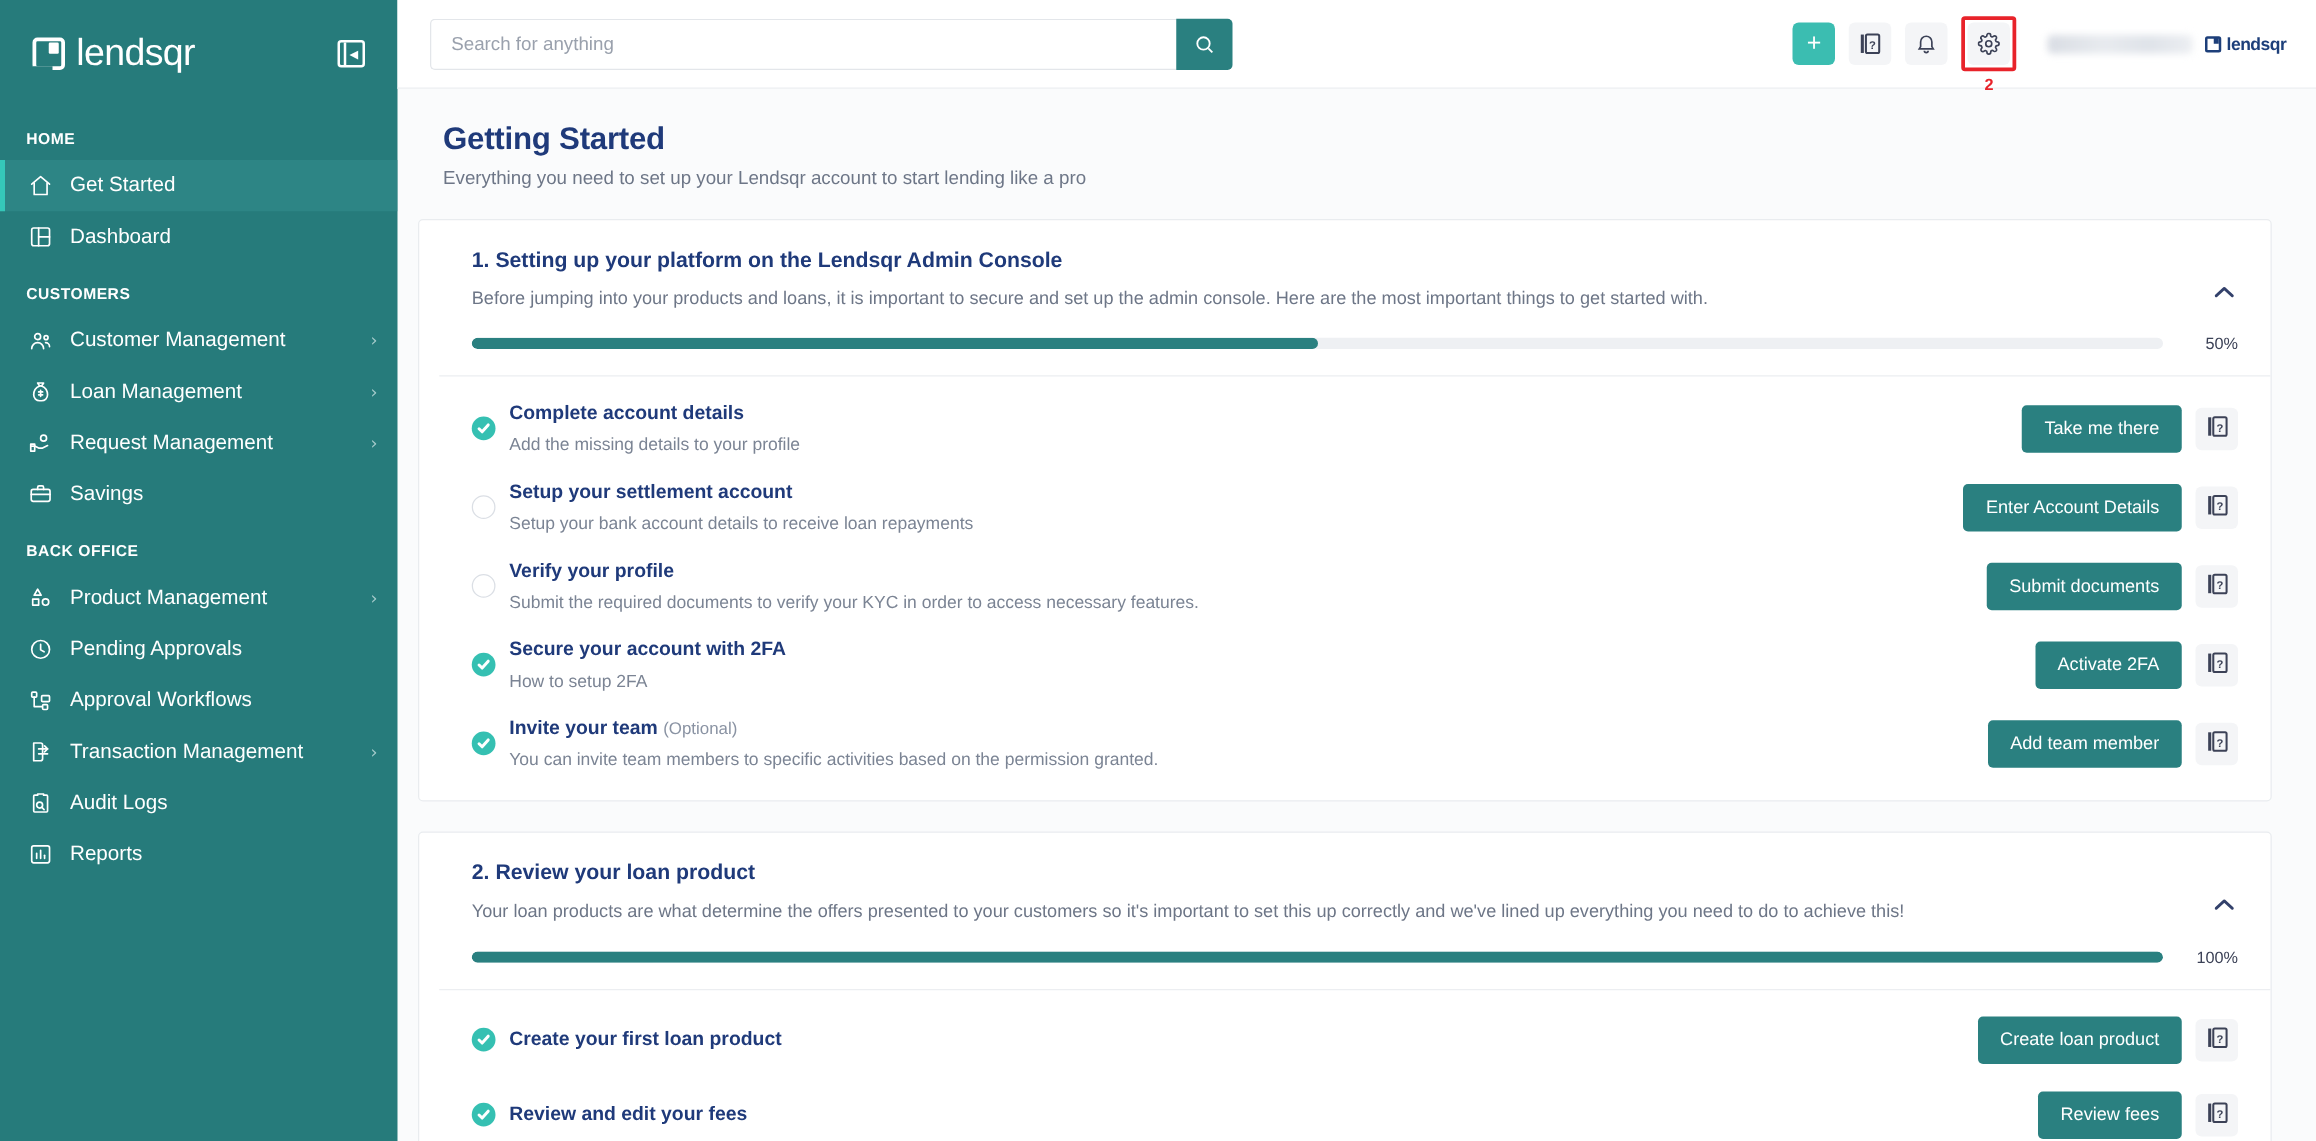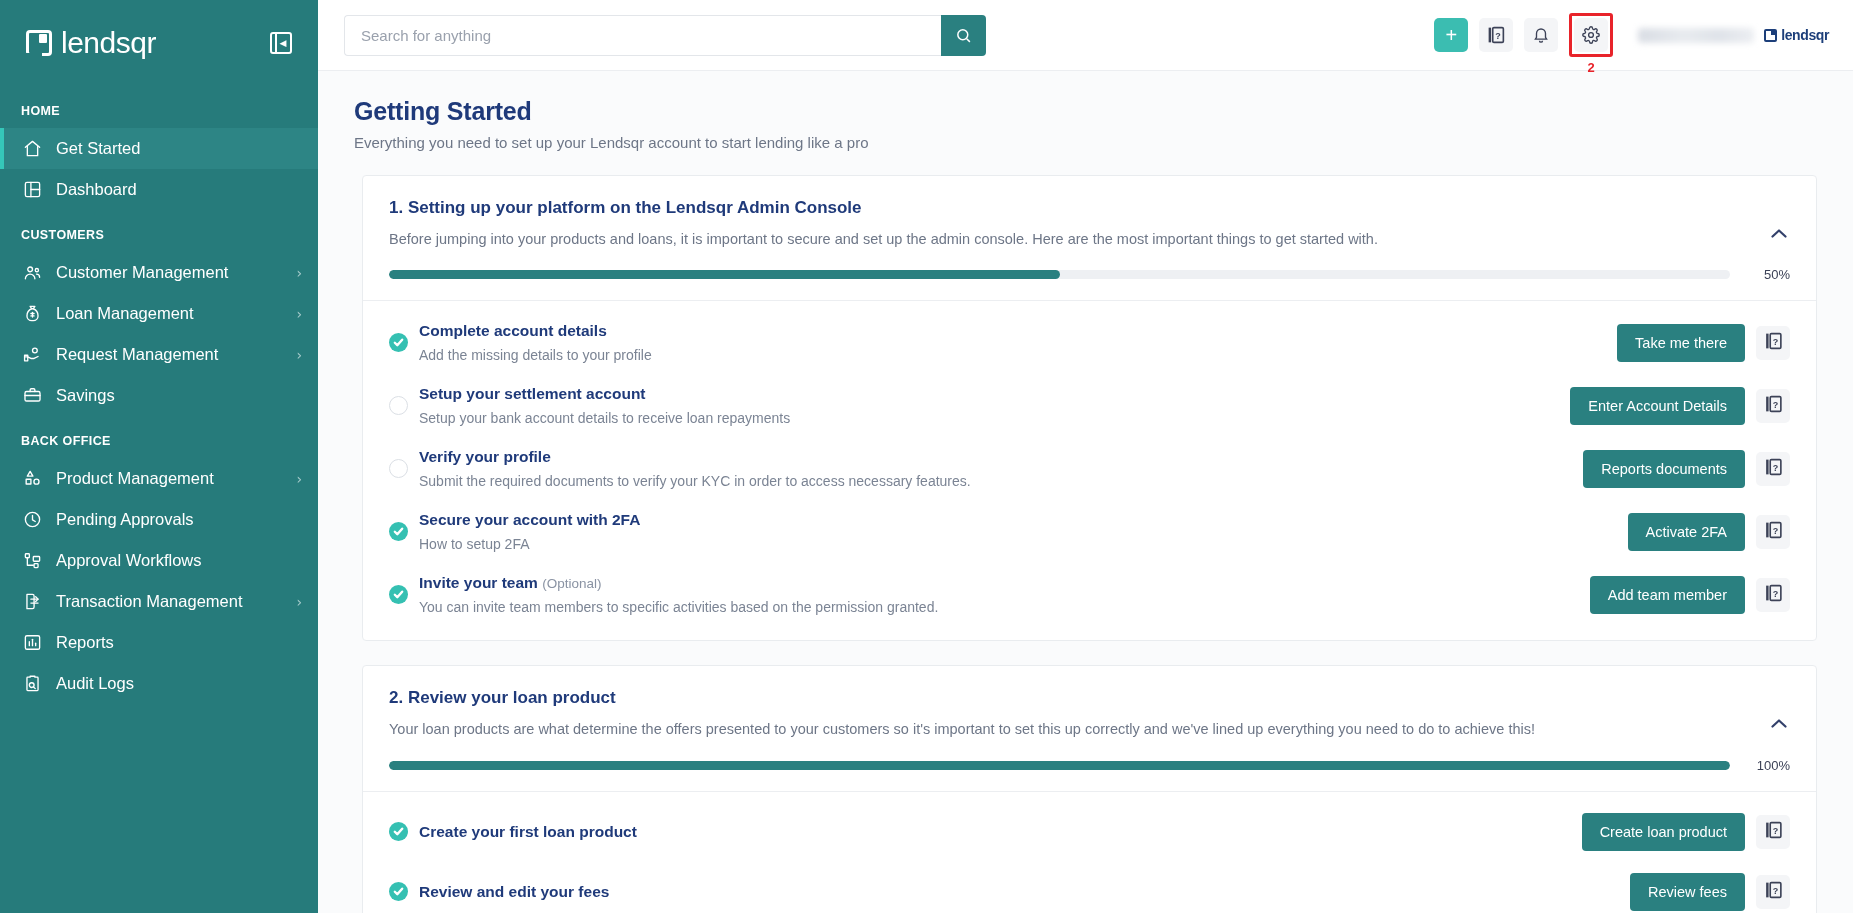--- a/index.html
+++ b/index.html
@@ -198,21 +198,22 @@
     letter-spacing: -0.2px;
   }
   .page-sub {
     font-size: 15px; color: #6d7687; margin-top: 8px;
   }
 
   .card {
     background: #ffffff;
     border: 1px solid #e9ecef;
     border-radius: 4px;
-    margin: 24px 36px 0 44px;
+    margin: 24px 36px 0 16px;
+    padding-left: 16px;
   }
   .card-head { padding: 22px 26px 18px 26px; position: relative; }
   .card-title { font-size: 17px; font-weight: 700; color: #1f3a7a; }
   .card-desc { font-size: 14.5px; color: #6d7687; margin-top: 11px; line-height: 1.4; padding-right: 220px; }
   .chev-toggle {
     position: absolute; right: 26px; top: 46px;
     width: 22px; height: 22px; cursor: pointer;
     display: flex; align-items: center; justify-content: center;
   }
   .chev-toggle svg { width: 16px; height: 11px; stroke: #33416b; fill: none; stroke-width: 2.2; }
@@ -390,37 +391,37 @@
               <path d="M10 9h9M10 14h9"></path>
               <path d="M16 6l3 3-3 3"></path>
             </svg>
           </span>
           <span class="nav-label">Transaction Management</span>
           <span class="nav-caret">›</span>
         </div>
         <div class="nav-item">
           <span class="nav-ico">
             <svg viewBox="0 0 24 24" stroke-linecap="round" stroke-linejoin="round">
+              <path d="M6 4h3V2.8h6V4h3a1 1 0 0 1 1 1v15a1 1 0 0 1-1 1H6a1 1 0 0 1-1-1V5a1 1 0 0 1 1-1z"></path>
+              <circle cx="11" cy="14" r="3"></circle>
+              <line x1="13.3" y1="16.3" x2="15.5" y2="18.5"></line>
+            </svg>
+          </span>
+          <span class="nav-label">Audit Logs</span>
+        </div>
+        <div class="nav-item">
+          <span class="nav-ico">
+            <svg viewBox="0 0 24 24" stroke-linecap="round" stroke-linejoin="round">
               <rect x="3" y="3.5" width="18" height="17" rx="2"></rect>
               <line x1="8" y1="16" x2="8" y2="11"></line>
               <line x1="12" y1="16" x2="12" y2="8"></line>
               <line x1="16" y1="16" x2="16" y2="13"></line>
             </svg>
           </span>
           <span class="nav-label">Reports</span>
-        </div>
-        <div class="nav-item">
-          <span class="nav-ico">
-            <svg viewBox="0 0 24 24" stroke-linecap="round" stroke-linejoin="round">
-              <path d="M6 4h3V2.8h6V4h3a1 1 0 0 1 1 1v15a1 1 0 0 1-1 1H6a1 1 0 0 1-1-1V5a1 1 0 0 1 1-1z"></path>
-              <circle cx="11" cy="14" r="3"></circle>
-              <line x1="13.3" y1="16.3" x2="15.5" y2="18.5"></line>
-            </svg>
-          </span>
-          <span class="nav-label">Audit Logs</span>
         </div>
       </nav>
   </aside>
 
   <div id="main">
 
     <header class="topbar">
       <div class="search-wrap">
         <input class="search-input" type="text" placeholder="Search for anything" style="">
         <button class="search-btn">
@@ -538,21 +539,21 @@
               </div>
               <div class="task-row">
                 <div class="task-status">
                   <span class="empty-circle"></span>
                 </div>
                 <div class="task-text">
                   <div class="task-name"><span>Verify your profile</span></div>
                   <div class="task-desc">Submit the required documents to verify your KYC in order to access necessary features.</div>
                 </div>
                 <div class="task-action">
-                  <button class="action-btn">Reports documents</button>
+                  <button class="action-btn">Submit documents</button>
                   <button class="help-btn">
                     <span><svg class="doc-icon-svg" viewBox="0 0 20 22" fill="none">
                         <rect x="1" y="2" width="3" height="18" fill="#3c4257"></rect>
                         <rect x="6" y="2" width="13" height="18" rx="1.5" stroke="#3c4257" stroke-width="2"></rect>
                         <text x="12.5" y="16" font-size="11" font-weight="700" fill="#3c4257" text-anchor="middle" font-family="Liberation Sans">?</text>
                       </svg></span>
                   </button>
                 </div>
               </div>
               <div class="task-row">

